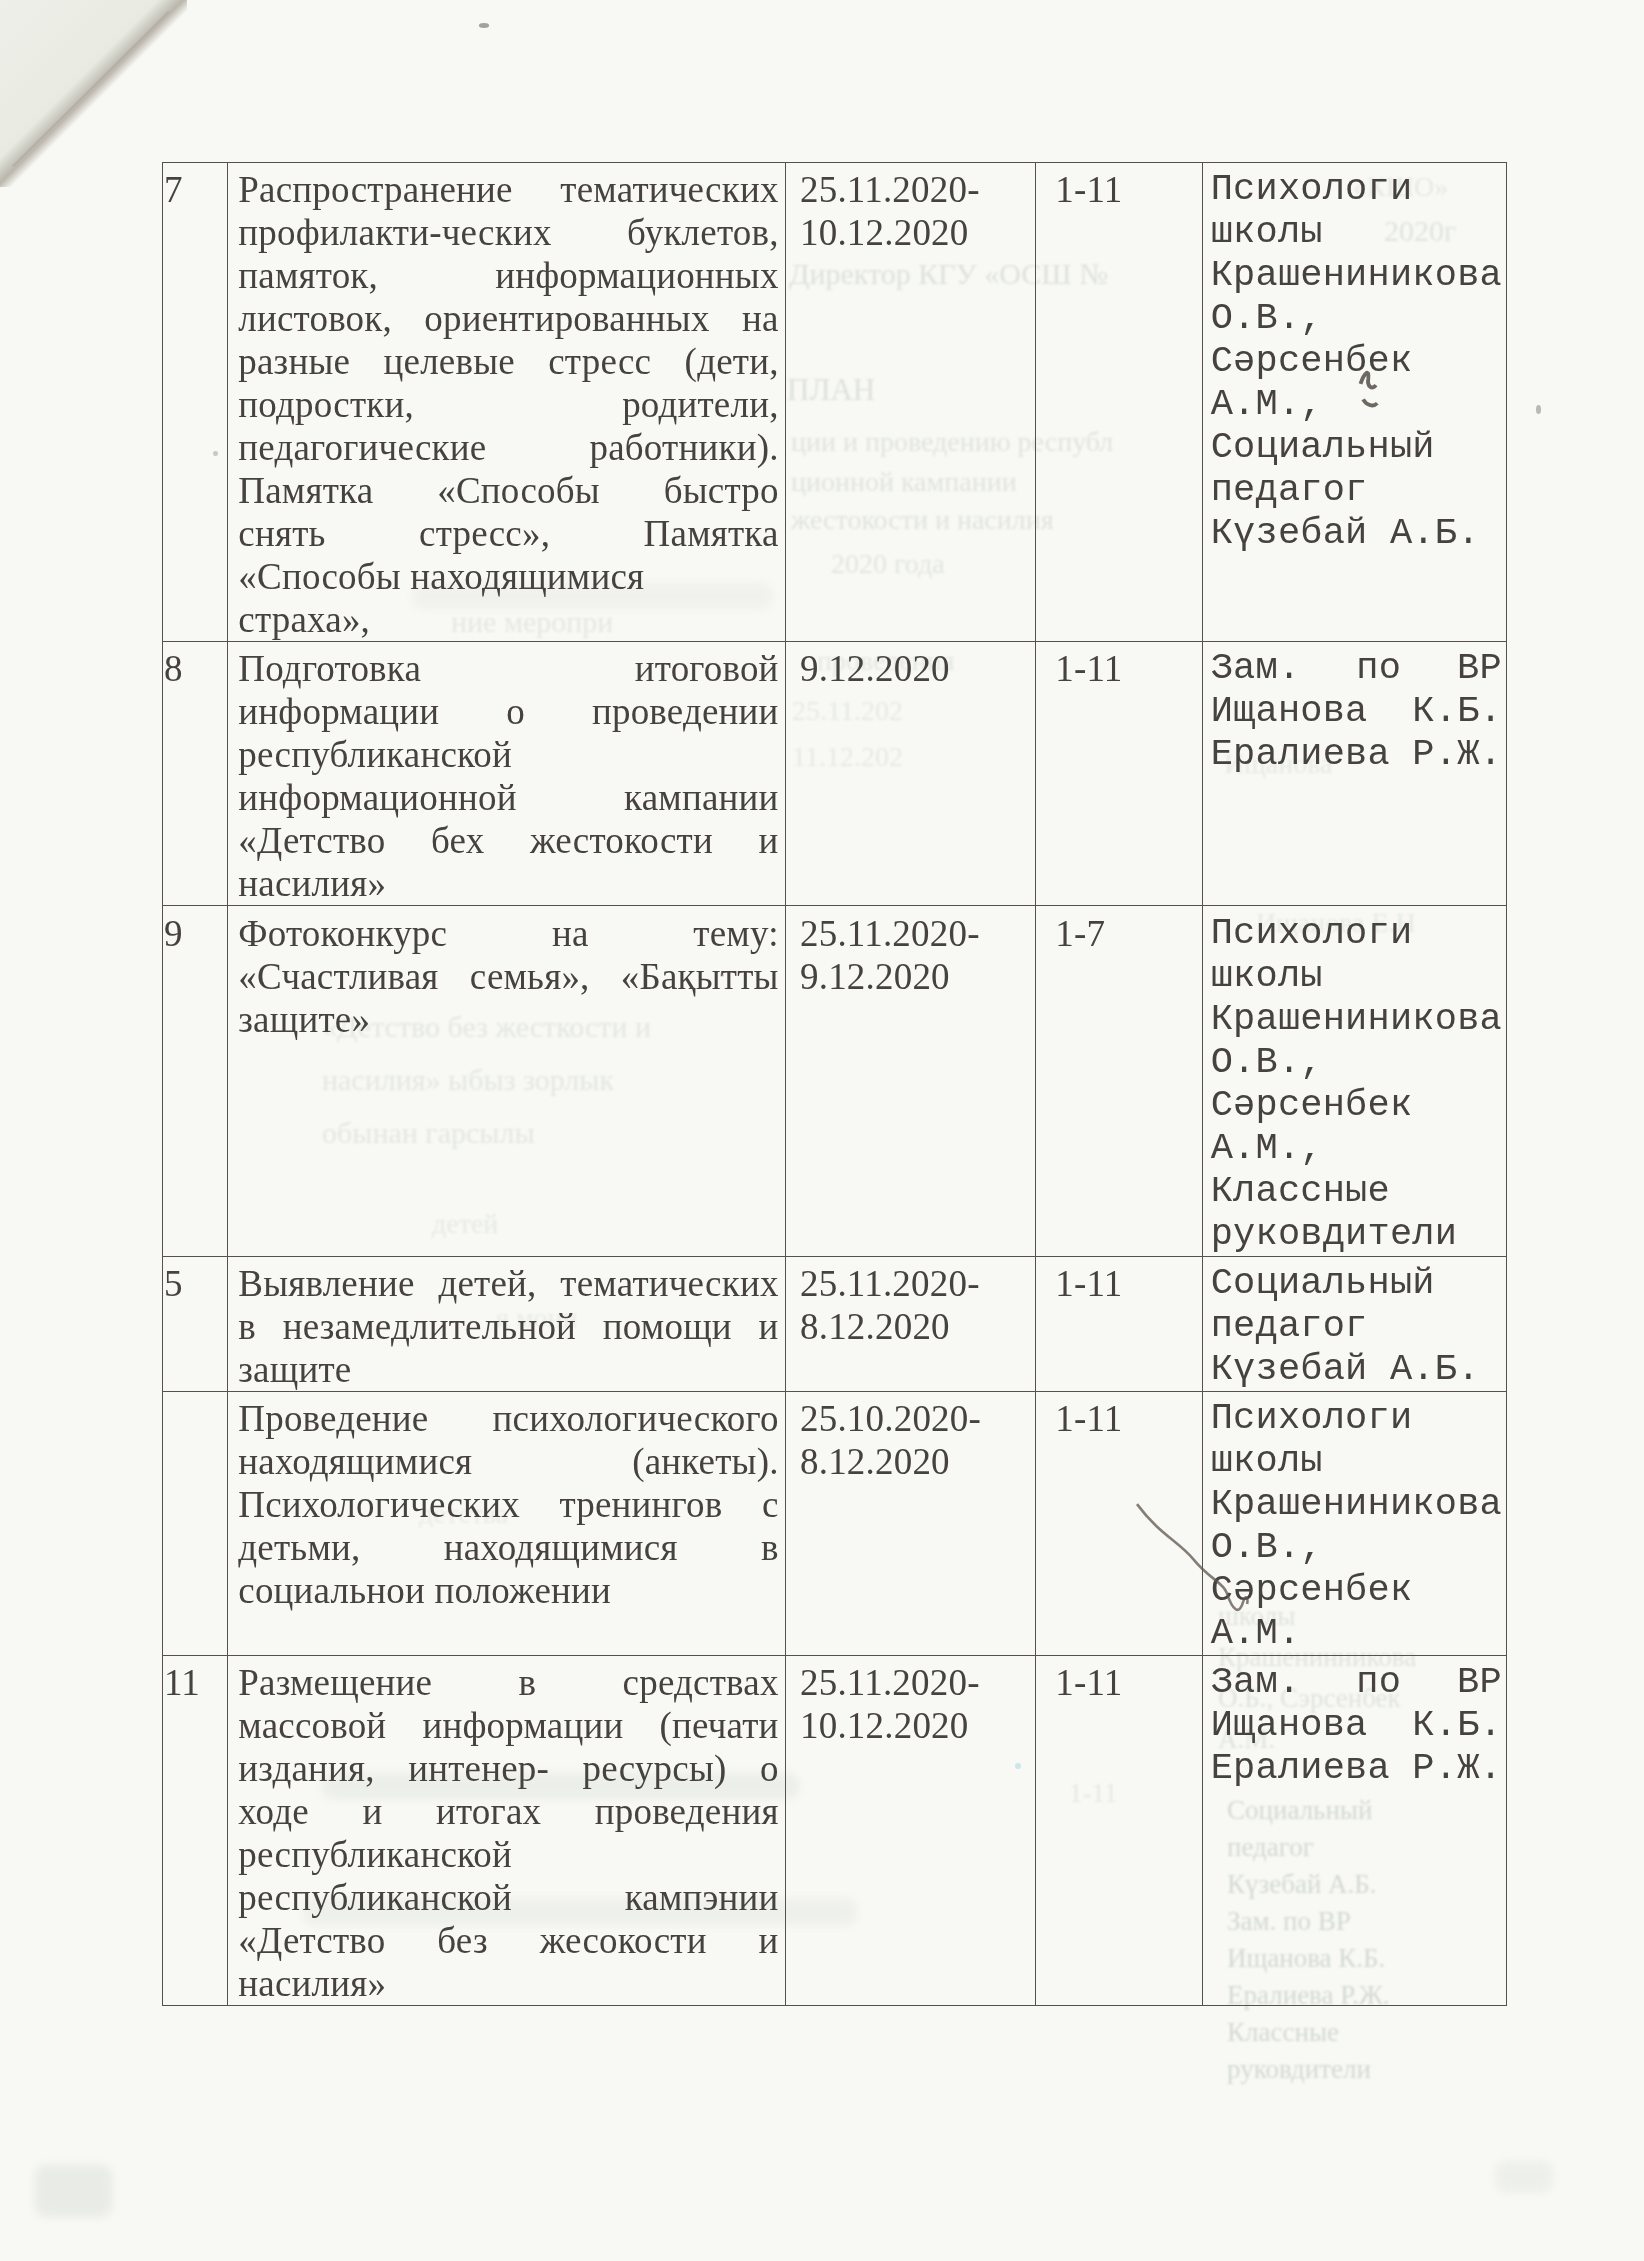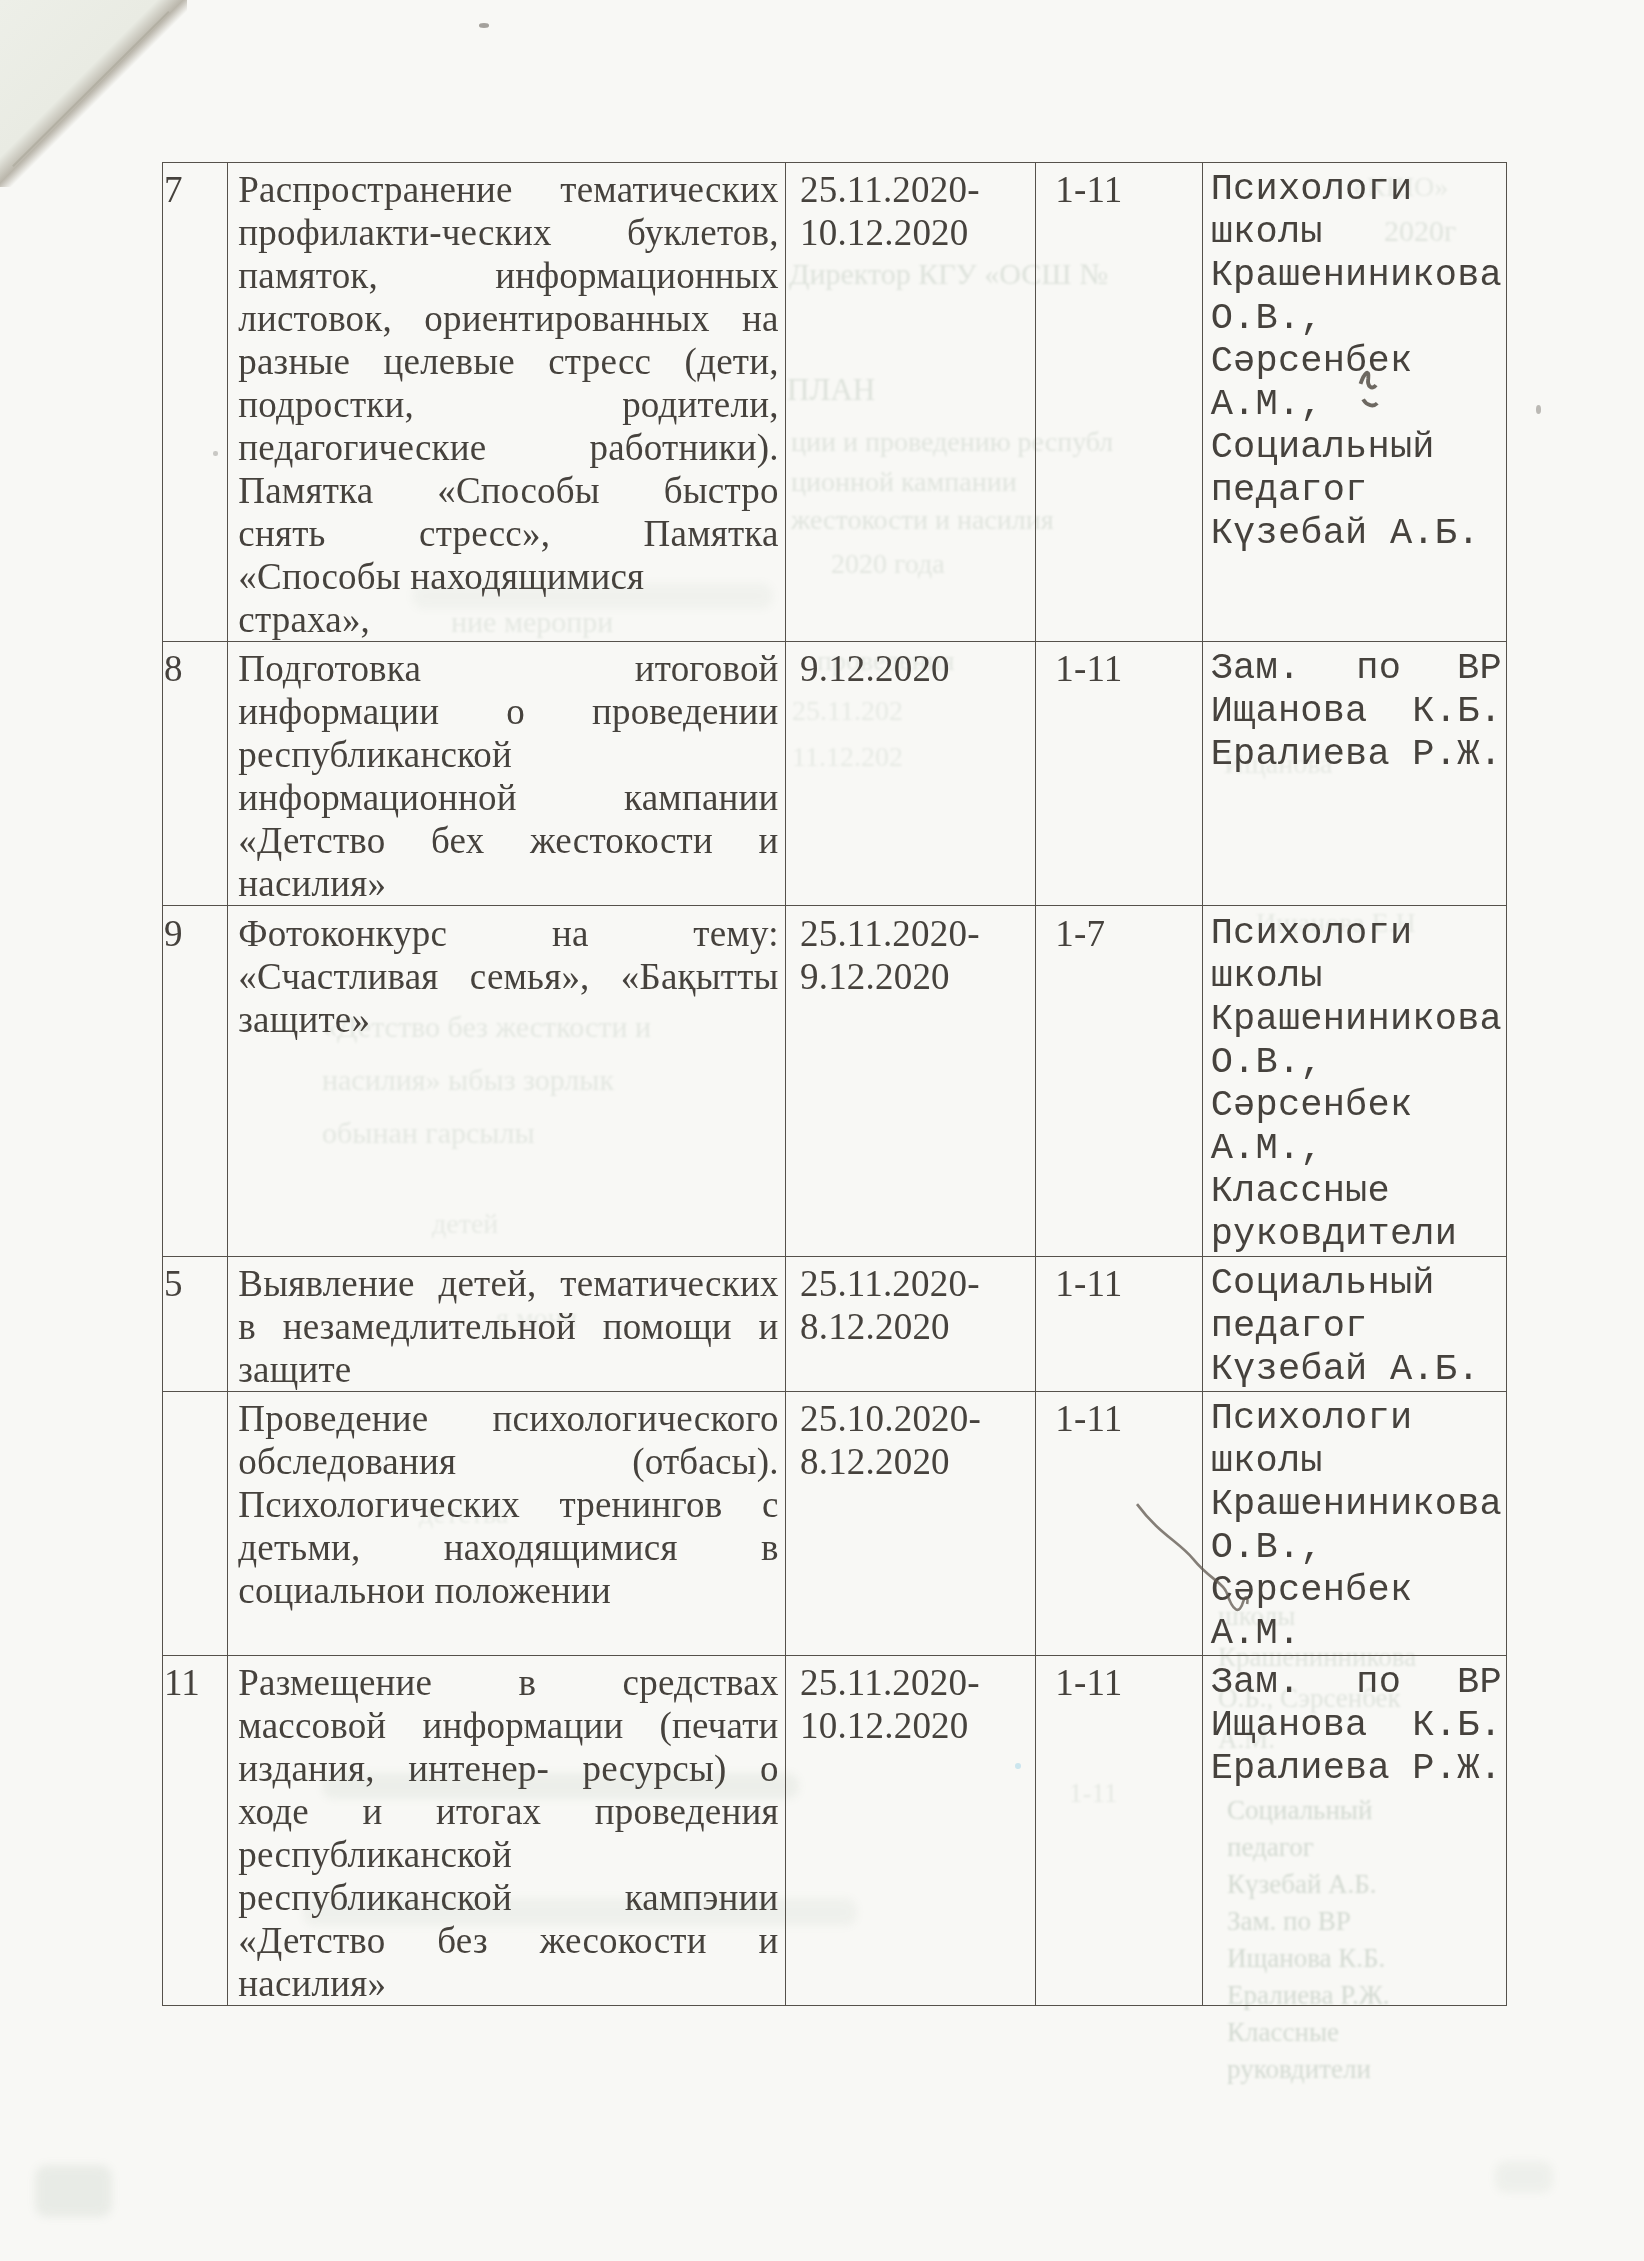--- a/index.html
+++ b/index.html
@@ -248,21 +248,21 @@
           <div class="jl">педагог</div>
           <div class="ln">Күзебай А.Б.</div>
         </td>
       </tr>
       <tr style="height: 233px;">
         <td class="num">
           <div class="ln"></div>
         </td>
         <td class="act">
           <div class="jl">Проведение психологического</div>
-          <div class="jl">обследования (отбасы).</div>
+          <div class="jl">находящимися (анкеты).</div>
           <div class="jl">Психологических тренингов с</div>
           <div class="jl">детьми, находящимися в</div>
           <div class="ln">социальнои положении</div>
         </td>
         <td class="dat">
           <div class="ln">25.10.2020-</div>
           <div class="ln">8.12.2020</div>
         </td>
         <td class="grd">
           <div class="ln">1-11</div>

